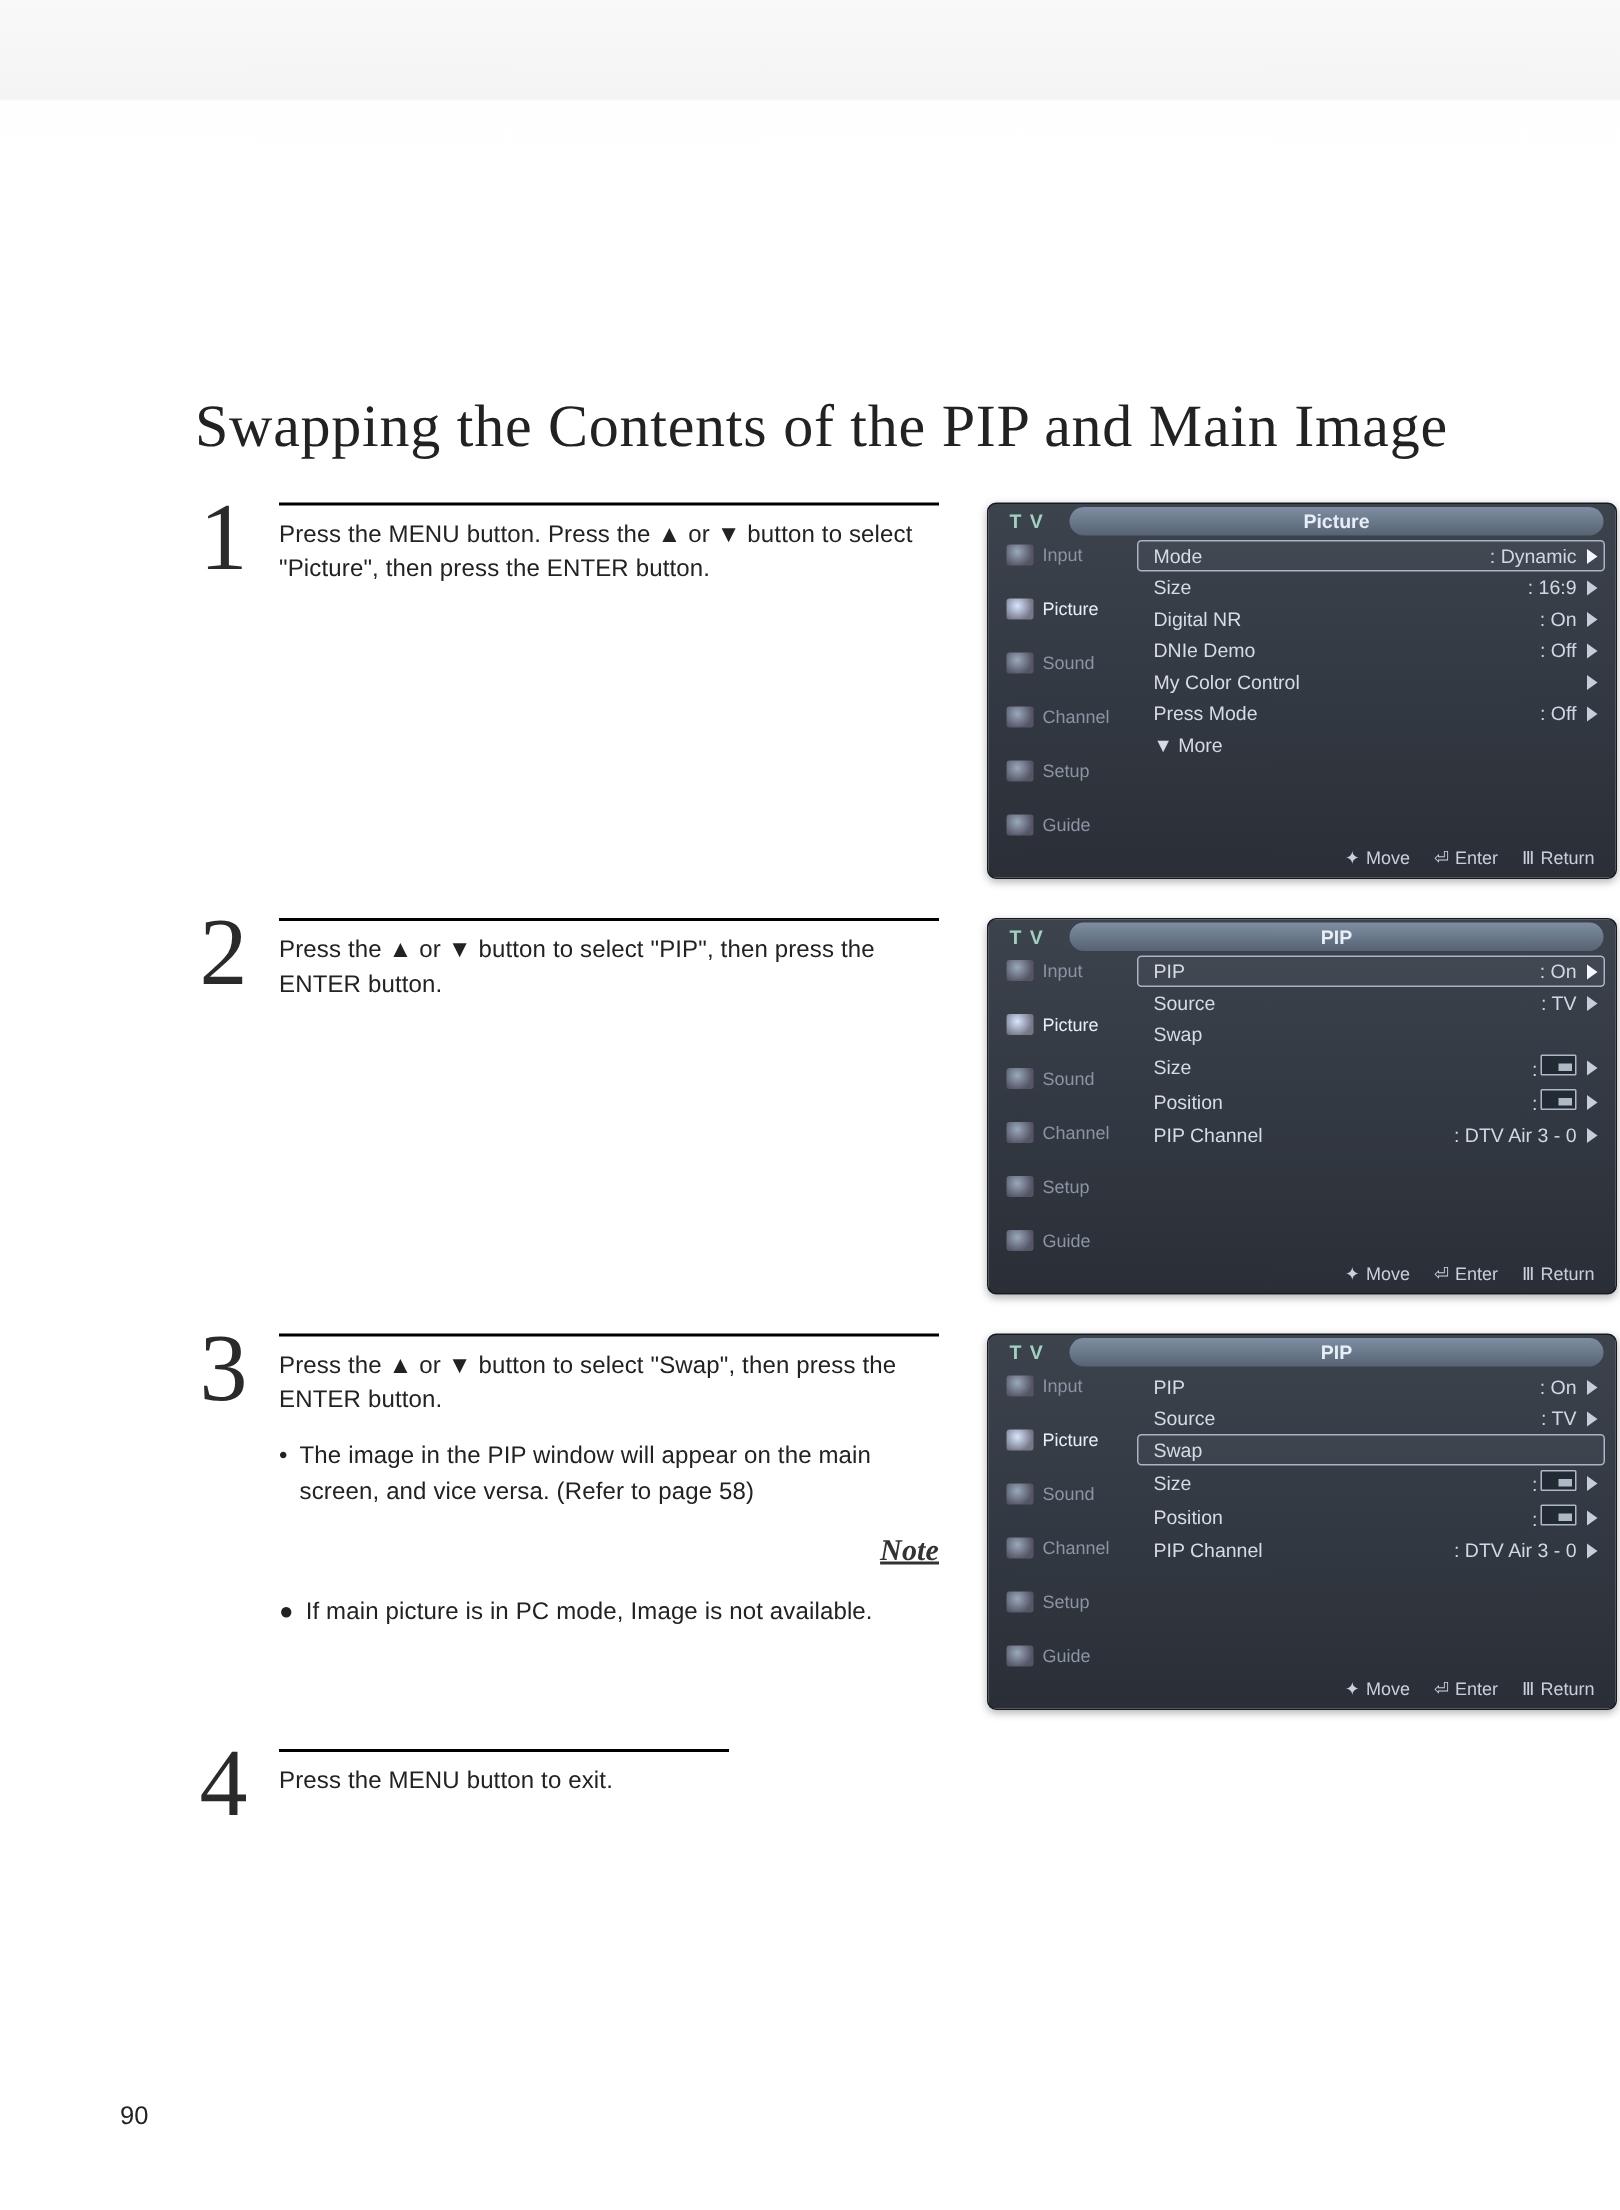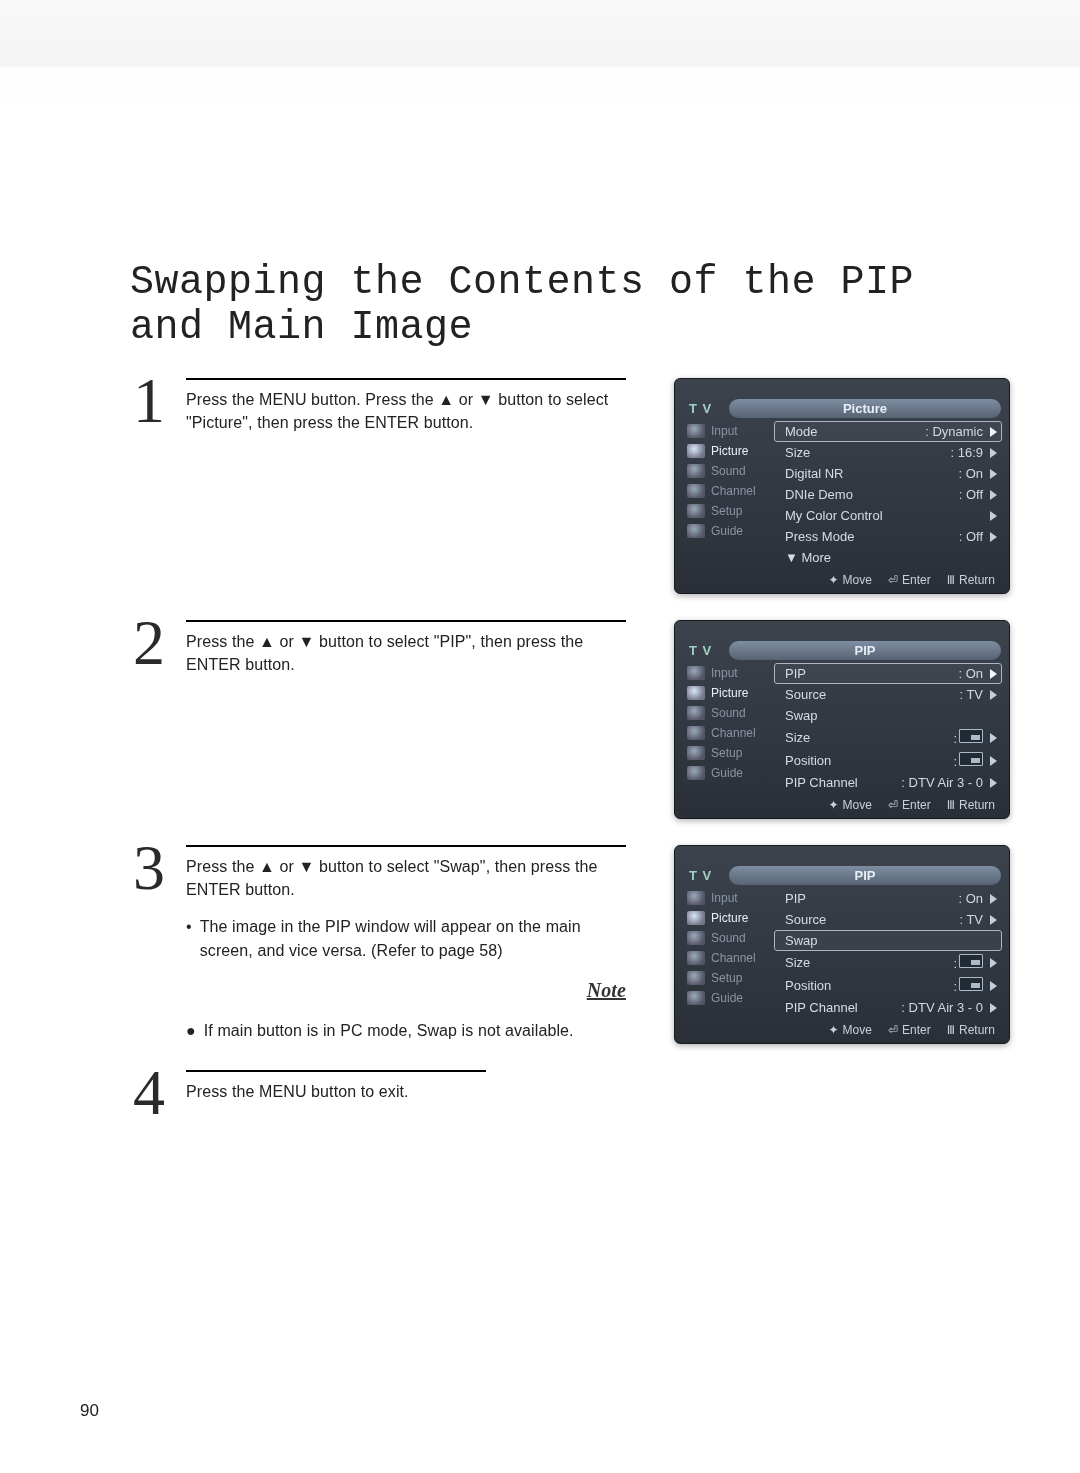--- a/index.html
+++ b/index.html
@@ -23,21 +23,21 @@
     box-sizing:border-box;
   }
   .top-band{
     height:120px;
     background:linear-gradient(to bottom,#f9f9f9 0%,#f4f4f4 55%,#fefefe 56%,#ffffff 100%);
   }
   .content{
     padding:140px 70px 0 130px;
   }
   .title{
-    font-family:Liberation Mono, monospace;
+    font-family:Liberation Serif, serif;
     font-size:40px;
     letter-spacing:.5px;
     margin:0 0 28px 0;
     font-weight:500;
     color:#222;
   }
   .steps{display:flex;flex-direction:column;gap:26px;}
   .stepnum{
     font-family:"Times New Roman",Times,serif;
     font-size:64px;
@@ -79,47 +79,47 @@
     text-align:right;
   }
   .short-rule{
     border-top:2px solid #000;
     width:300px;
     margin-bottom:8px;
   }
   .spacer-right{width:360px;flex:none;}
   
   .osd{
-    width:336px;
+    width:420px;
     box-sizing:border-box;
     color:var(--panel-text);
     font-size:13px;
     border-radius:6px;
     background:linear-gradient(to bottom,#3c434d,#2a2f37);
     border:1px solid #151a21;
     box-shadow:0 2px 6px rgba(0,0,0,.3);
-    padding:20px 8px 4px 8px;
+    padding:2px 8px 4px 8px;
   }
   .osd-head{
     display:flex;align-items:center;gap:10px;margin-bottom:4px;
   }
   .osd-head .tv{font-weight:bold;color:#9fd2c1;font-size:13px;letter-spacing:1px;margin-left:6px;min-width:30px;}
   .headpill{
     flex:1;
     text-align:center;
     background:linear-gradient(to bottom,#7e8ea2,#566373);
     border-radius:10px;
     padding:2px 0;
     font-weight:bold;
     color:#e8eef7;
     font-size:13px;
   }
   .osd-body{display:flex;gap:6px;}
   .osd-side{
-    display:flex;flex-direction:column;gap:2px;width:86px;
+    display:flex;flex-direction:column;gap:18px;width:86px;
   }
   .side-item{
     display:flex;align-items:center;gap:6px;
     color:#8a94a2;
     font-size:12px;
     padding:2px 4px;
   }
   .side-item.on{color:#e8eef7;}
   .side-icon{
     width:18px;height:14px;border-radius:2px;
@@ -356,21 +356,21 @@
           <div class="rule"></div>
           <div class="steptext">
             <span>Press the </span><span>▲</span><span> or </span><span>▼</span><span> button to select "Swap", then press the ENTER button.</span>
             <div class="sub bullet">
                 <span class="dot">•</span>
                 <span>The image in the PIP window will appear on the main screen, and vice versa. (Refer to page 58)</span>
               </div>
             <div class="note-head">Note</div>
             <div class="sub bullet">
                 <span class="dot">●</span>
-                <span>If main button is in PC mode, Swap is not available.</span>
+                <span>If main picture is in PC mode, Image is not available.</span>
               </div>
           </div>
         </div>
       </div>
       <div class="osd-wrap" id="osd3">
     <div class="osd">
       <div class="osd-head">
         <span class="tv">T V</span>
         <span class="headpill">PIP</span>
       </div>

